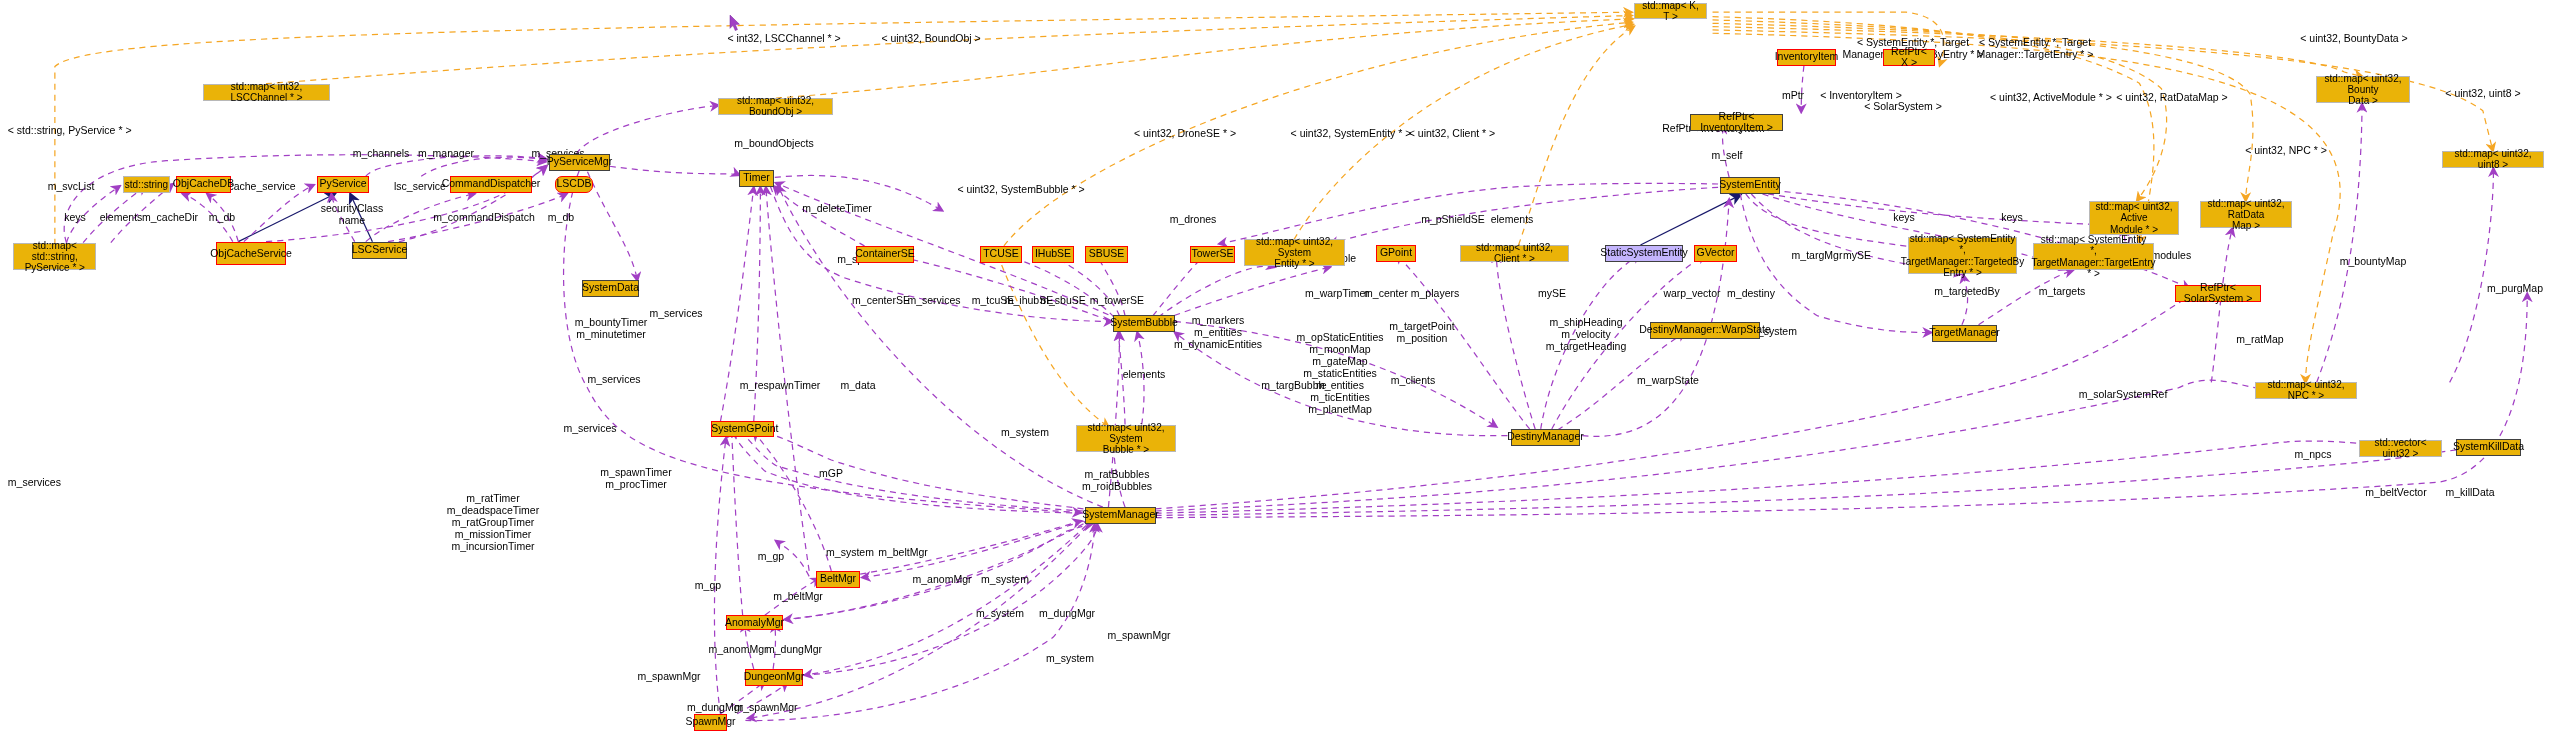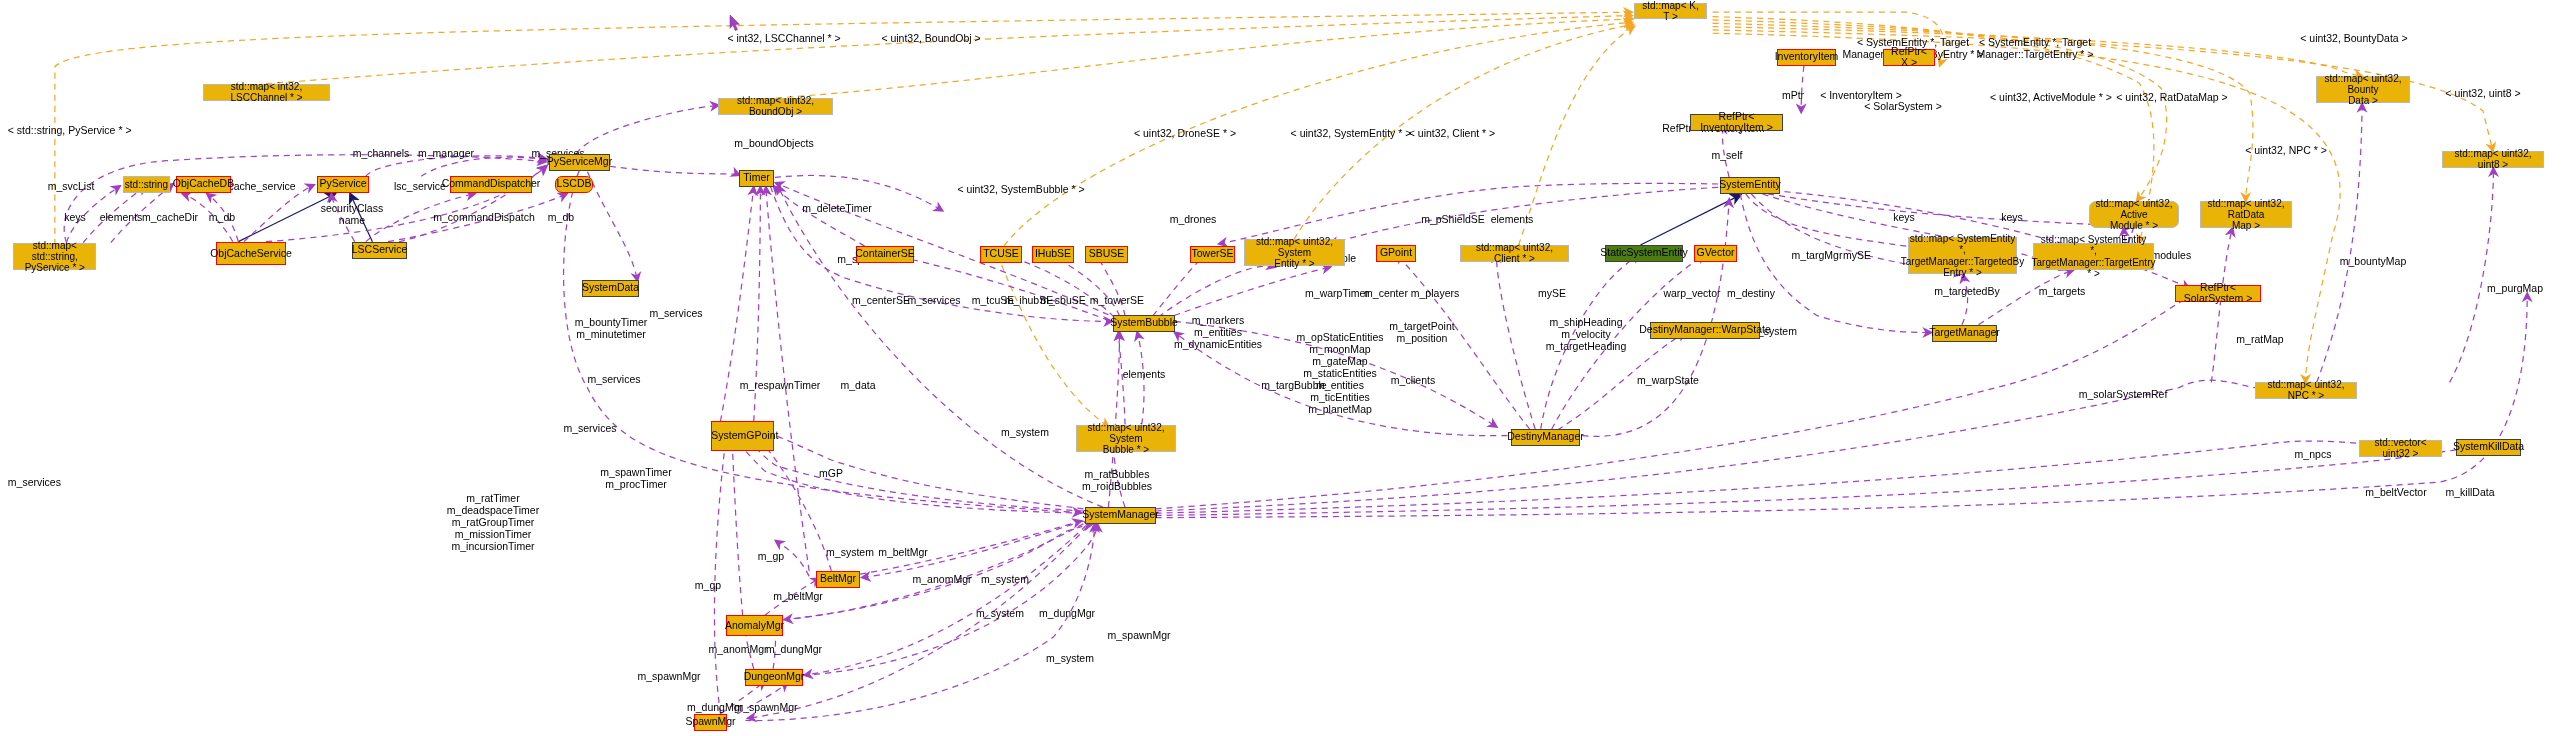--- a/index.html
+++ b/index.html
@@ -22,21 +22,21 @@
     font-size:10.5px;
     line-height:1.12;
     white-space:pre-line;
     padding:1.1px 3.3px;
     z-index:5;
   }
   
   .n-class{border:1.1px solid #ff0000;}            
   .n-dark {border:1.1px solid #404040;}            
   .n-tmpl {border:0.6px solid #b8b8b8;font-size:10px;} 
-  .n-cur  {border:1.1px solid #404040;background:#4d7c0f;} 
+  .n-cur  {border:1.1px solid #404040;background:#c4b5fd;} 
   .label{
     position:absolute;
     font-size:10.5px;
     color:#000000;
     line-height:1.15;
     white-space:pre-line;
     text-align:center;
     z-index:4;
     background:transparent;
   }
@@ -191,21 +191,21 @@
       <div class="node n-class" style="left: 176px; top: 176px; width: 55px; height: 16.6px;">ObjCacheDB</div>
       <div class="node n-class" style="left: 317px; top: 176px; width: 52px; height: 16.6px;">PyService</div>
       <div class="node n-class" style="left: 450px; top: 176px; width: 82px; height: 16.6px;">CommandDispatcher</div>
       <div class="node n-class" style="left: 555px; top: 176px; width: 38px; height: 16.6px; border-radius: 7px;">LSCDB</div>
       <div class="node n-class" style="left: 216px; top: 242px; width: 70px; height: 23px;">ObjCacheService</div>
       <div class="node n-dark" style="left: 352px; top: 242px; width: 55px; height: 16.6px;">LSCService</div>
       <div class="node n-dark" style="left: 549px; top: 154px; width: 61px; height: 16.6px;">PyServiceMgr</div>
       <div class="node n-tmpl" style="left: 718px; top: 98px; width: 115px; height: 16.6px;">std::map&lt; uint32, BoundObj &gt;</div>
       <div class="node n-dark" style="left: 739px; top: 170px; width: 35px; height: 16.6px;">Timer</div>
       <div class="node n-dark" style="left: 582px; top: 280px; width: 57px; height: 16.6px;">SystemData</div>
-      <div class="node n-class" style="left: 711px; top: 421px; width: 63px; height: 30px; padding-left: 8px;">SystemGPoint</div>
+      <div class="node n-class" style="left: 711px; top: 421px; width: 63px; height: 16px; padding-left: 8px;">SystemGPoint</div>
       <div class="node n-class" style="left: 856px; top: 246px; width: 58px; height: 16.6px;">ContainerSE</div>
       <div class="node n-class" style="left: 980px; top: 246px; width: 42px; height: 16.6px;">TCUSE</div>
       <div class="node n-class" style="left: 1032px; top: 246px; width: 42px; height: 16.6px;">IHubSE</div>
       <div class="node n-class" style="left: 1085px; top: 246px; width: 43px; height: 16.6px;">SBUSE</div>
       <div class="node n-class" style="left: 1190px; top: 246px; width: 45px; height: 16.6px;">TowerSE</div>
       <div class="node n-tmpl" style="left: 1244px; top: 239px; width: 101px; height: 27px;">std::map&lt; uint32, System
 Entity * &gt;</div>
       <div class="node n-dark" style="left: 1113px; top: 315px; width: 62px; height: 16.6px;">SystemBubble</div>
       <div class="node n-tmpl" style="left: 1076px; top: 425px; width: 100px; height: 27px;">std::map&lt; uint32, System
 Bubble * &gt;</div>
@@ -219,34 +219,34 @@
       <div class="node n-dark" style="left: 1690px; top: 114px; width: 93px; height: 16.6px;">RefPtr&lt; InventoryItem &gt;</div>
       <div class="node n-class" style="left: 1777px; top: 49px; width: 59px; height: 16.6px;">InventoryItem</div>
       <div class="node n-class" style="left: 1883px; top: 49px; width: 52px; height: 16.6px;">RefPtr&lt; X &gt;</div>
       <div class="node n-tmpl" style="left: 1634px; top: 2.8px; width: 73px; height: 16.6px;">std::map&lt; K, T &gt;</div>
       <div class="node n-dark" style="left: 1932px; top: 325px; width: 65px; height: 16.6px;">TargetManager</div>
       <div class="node n-tmpl" style="left: 1908px; top: 237px; width: 109px; height: 37px;">std::map&lt; SystemEntity
 *, TargetManager::TargetedBy
 Entry * &gt;</div>
       <div class="node n-tmpl" style="left: 2033px; top: 243px; width: 121px; height: 27px;">std::map&lt; SystemEntity
 *, TargetManager::TargetEntry * &gt;</div>
-      <div class="node n-tmpl" style="left: 2089px; top: 201px; width: 90px; height: 27px; border-radius: 7px;">std::map&lt; uint32, Active
+      <div class="node n-tmpl" style="left: 2089px; top: 201px; width: 90px; height: 34px;">std::map&lt; uint32, Active
 Module * &gt;</div>
       <div class="node n-tmpl" style="left: 2200px; top: 201px; width: 92px; height: 27px;">std::map&lt; uint32, RatData
 Map &gt;</div>
       <div class="node n-class" style="left: 2175px; top: 285px; width: 86px; height: 16.6px;">RefPtr&lt; SolarSystem &gt;</div>
       <div class="node n-tmpl" style="left: 2316px; top: 76px; width: 94px; height: 27px;">std::map&lt; uint32, Bounty
 Data &gt;</div>
       <div class="node n-tmpl" style="left: 2442px; top: 151px; width: 102px; height: 16.6px;">std::map&lt; uint32, uint8 &gt;</div>
       <div class="node n-tmpl" style="left: 2255px; top: 382px; width: 102px; height: 16.6px;">std::map&lt; uint32, NPC * &gt;</div>
       <div class="node n-tmpl" style="left: 2359px; top: 440px; width: 83px; height: 16.6px;">std::vector&lt; uint32 &gt;</div>
       <div class="node n-dark" style="left: 2456px; top: 439px; width: 65px; height: 16.6px;">SystemKillData</div>
       <div class="node n-dark" style="left: 1085px; top: 507px; width: 71px; height: 16.6px;">SystemManager</div>
       <div class="node n-class" style="left: 816px; top: 571px; width: 44px; height: 16.6px;">BeltMgr</div>
-      <div class="node n-class" style="left: 726px; top: 615px; width: 57px; height: 21px;">AnomalyMgr</div>
+      <div class="node n-class" style="left: 726px; top: 615px; width: 57px; height: 15px;">AnomalyMgr</div>
       <div class="node n-class" style="left: 745px; top: 669px; width: 58px; height: 16.6px;">DungeonMgr</div>
       <div class="node n-class" style="left: 694px; top: 714px; width: 33px; height: 16.6px;">SpawnMgr</div>
     </div>
 
   <div id="labels-layer">
       <div class="label l" style="left: 7.8px; top: 124px;">&lt; std::string, PyService * &gt;</div>
       <div class="label" style="left: 784px; top: 32px; transform: translateX(-50%);">&lt; int32, LSCChannel * &gt;</div>
       <div class="label" style="left: 931px; top: 32px; transform: translateX(-50%);">&lt; uint32, BoundObj &gt;</div>
       <div class="label" style="left: 75px; top: 211px; transform: translateX(-50%);">keys</div>
       <div class="label" style="left: 121px; top: 211px; transform: translateX(-50%);">elements</div>

